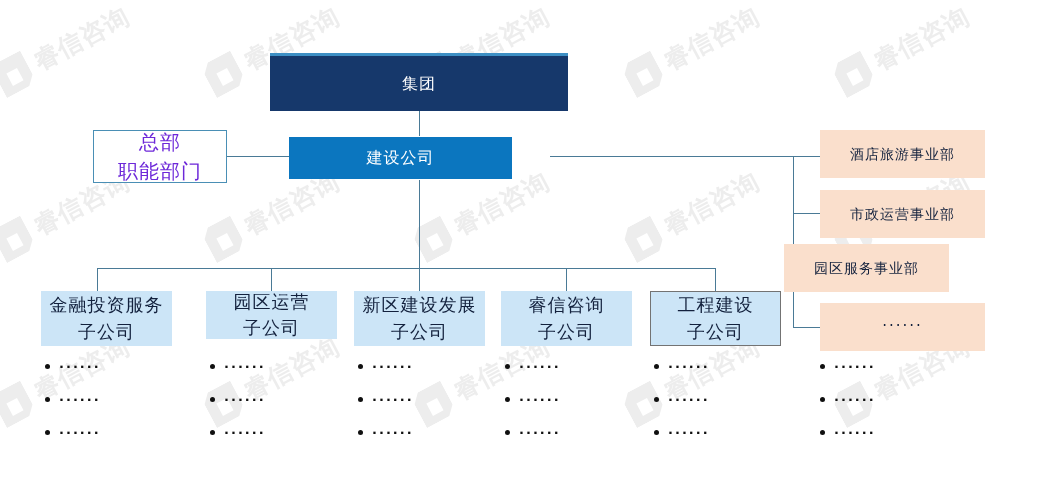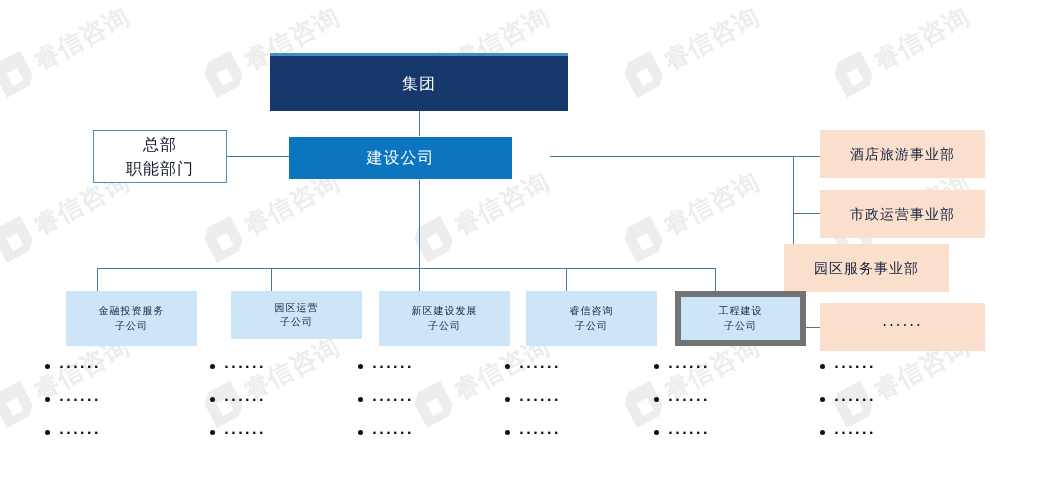--- a/index.html
+++ b/index.html
@@ -94,31 +94,30 @@
     font-size: 16px;
   }
   .node-company {
     background: #0b76bf;
     color: #ffffff;
     font-size: 16px;
   }
   .node-hq {
     background: #ffffff;
     border: 1px solid #4a8fb5;
-    color: #0f172a;
-    font-size: 16px;
+    color: #6d28d9;
+    font-size: 20px;
   }
   .node-sub {
     background: #cce5f7;
     color: #13213d;
-    font-size: 10px;
-    margin-left: 25px;
+    font-size: 18px;
   }
   .node-sub.bordered {
-    border: 6px solid #737373;
+    border: 1px solid #737373;
   }
   .node-div {
     background: #fadfcc;
     color: #13213d;
     font-size: 14px;
   }
   .node-div.dots {
     letter-spacing: 2px;
     font-size: 15px;
   }

